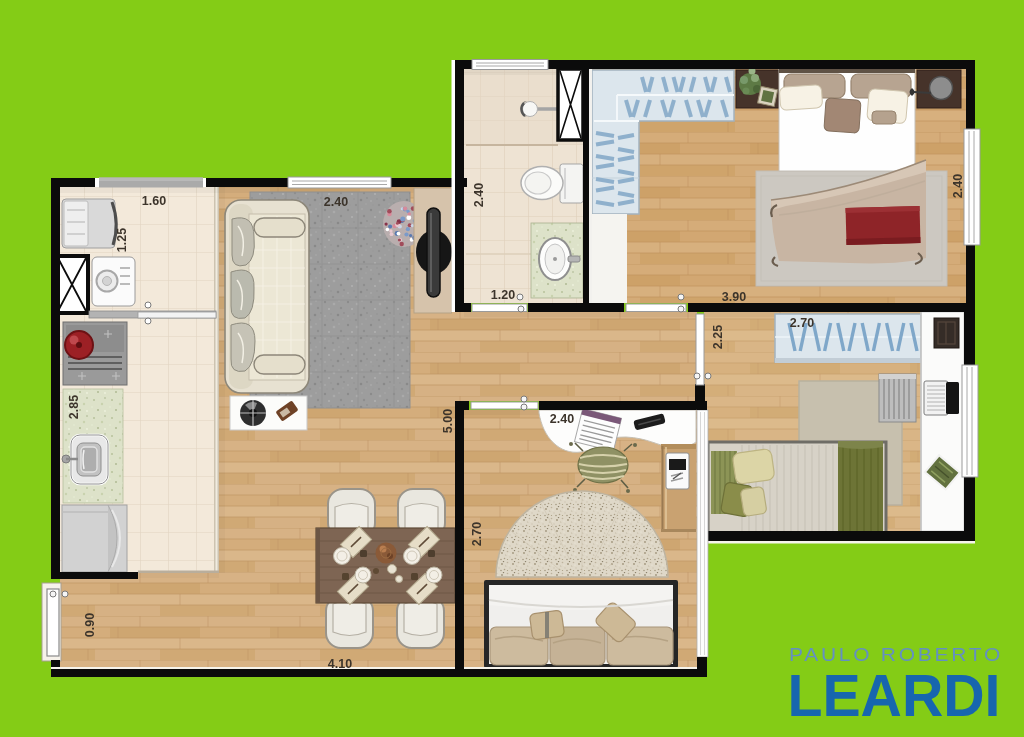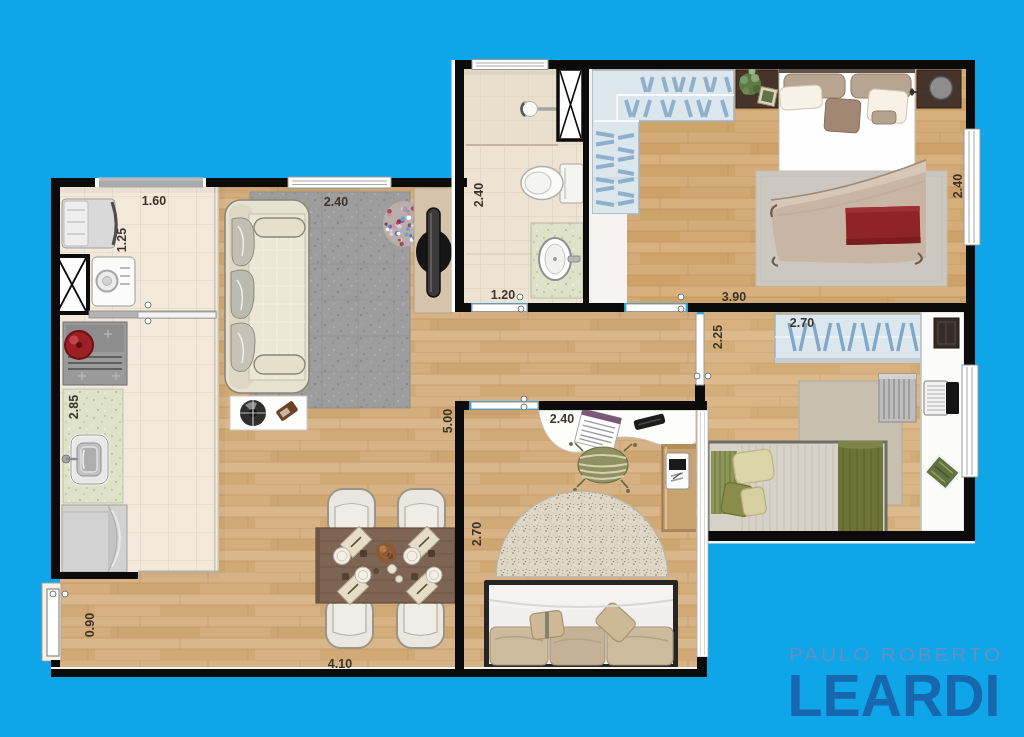--- a/index.html
+++ b/index.html
@@ -1,15 +1,15 @@
 <!DOCTYPE html>
 <html><head><meta charset="utf-8"><title>Planta</title>
 <style>
 html,body{margin:0;padding:0;background:#ffffff;font-family:"Liberation Sans",sans-serif;}
-#page{position:relative;width:1024px;height:737px;background:#0ea5e9;overflow:hidden;}
+#page{position:relative;width:1024px;height:737px;background:#84cc16;overflow:hidden;}
 </style></head>
 <body>
 <div id="page"><svg width="1024" height="737" viewBox="0 0 1024 737" xmlns="http://www.w3.org/2000/svg">
 <defs>
 <pattern id="wood" width="160" height="44" patternUnits="userSpaceOnUse">
   <rect width="160" height="44" fill="#d3ac7b"></rect>
   <rect y="0" width="160" height="11" fill="#d7b285"></rect>
   <rect y="11" width="160" height="11" fill="#cea671"></rect>
   <rect y="22" width="160" height="11" fill="#dab78a"></rect>
   <rect y="33" width="160" height="11" fill="#d0a975"></rect>

